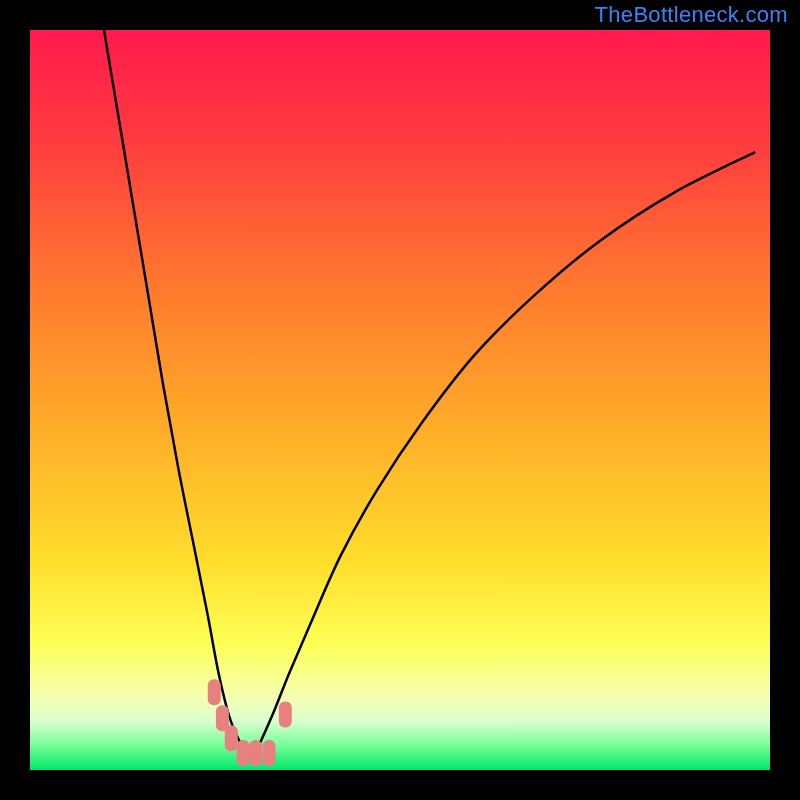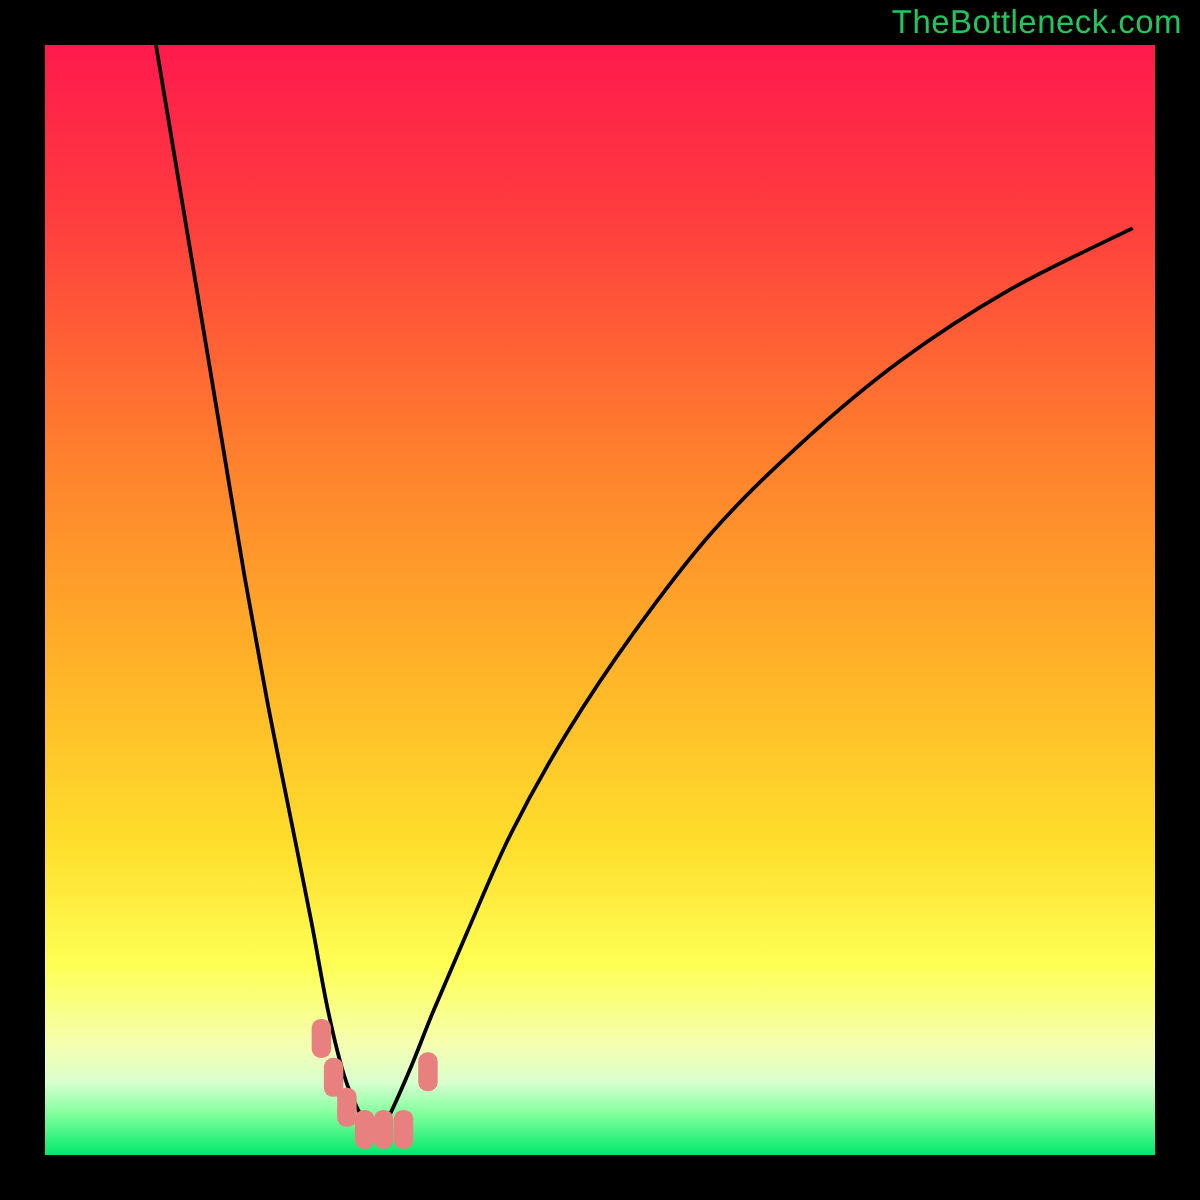--- a/index.html
+++ b/index.html
@@ -16,21 +16,21 @@
     left: 0;
     width: 800px;
     height: 800px;
   }
   .watermark {
     position: absolute;
     top: 2px;
     right: 12px;
     font-family: Arial, sans-serif;
     font-size: 22px;
-    color: #22c55e;
+    color: #3b82f6;
     font-weight: 500;
     letter-spacing: 0.3px;
   }
 </style>
 </head>
 <body>
 
 <div class="chart-container">
   <svg id="chart-svg" width="800" height="800" viewBox="0 0 800 800">
     <defs>

